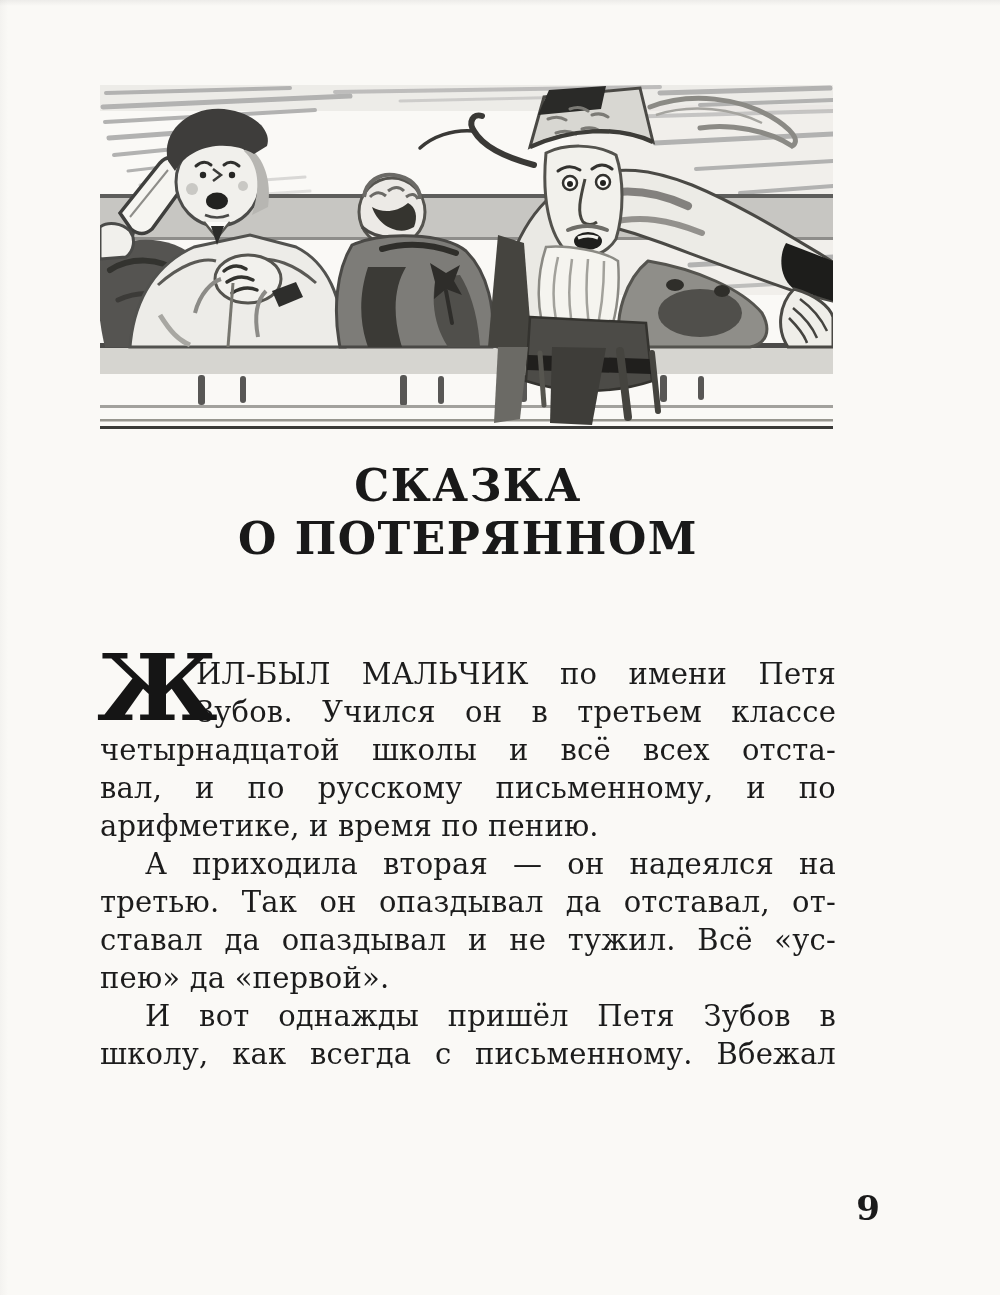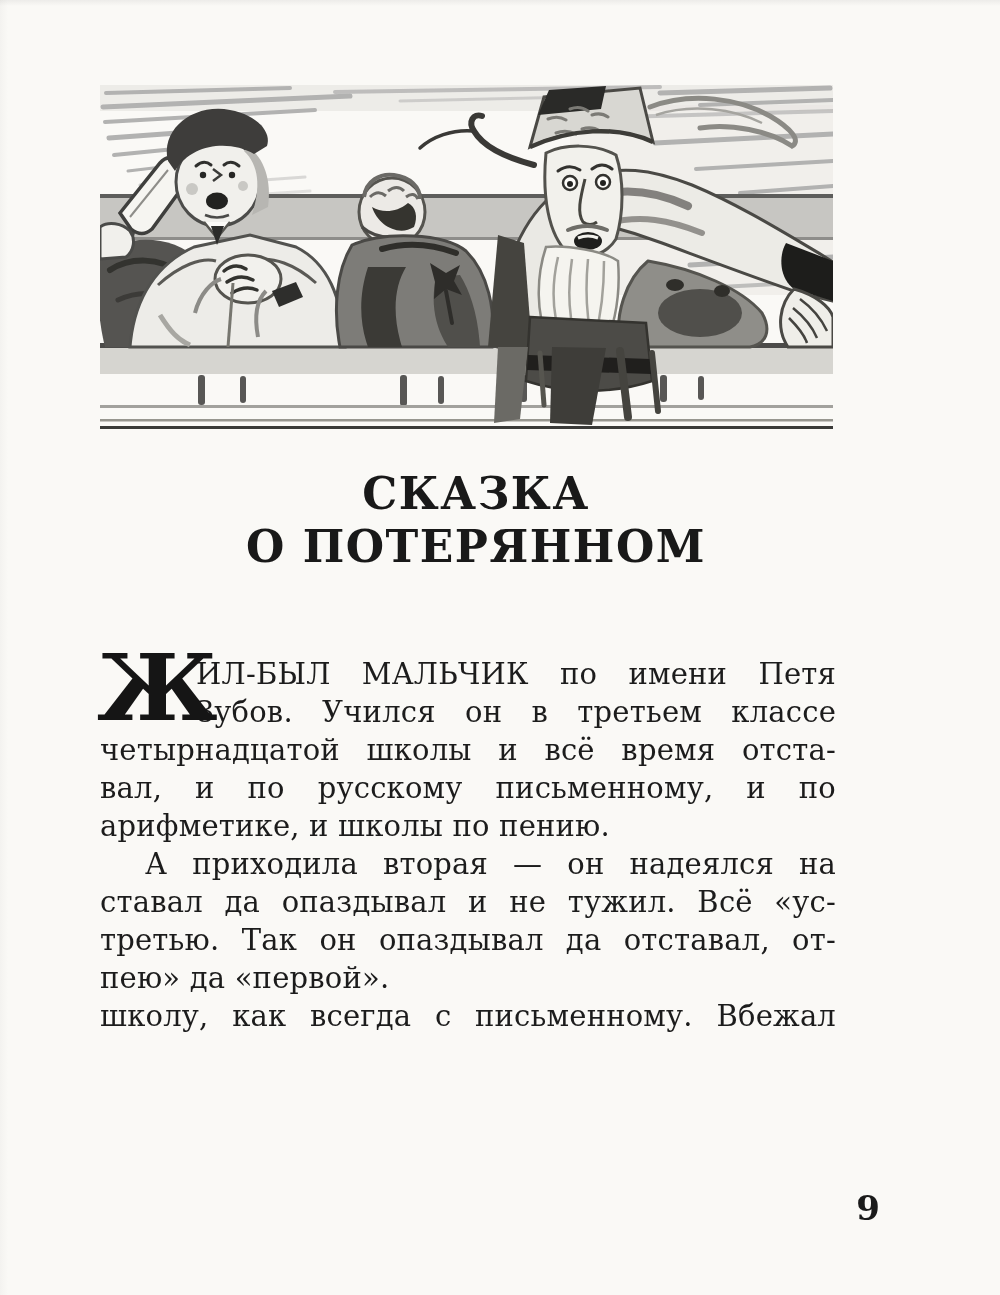--- a/index.html
+++ b/index.html
@@ -18,21 +18,21 @@
       linear-gradient(180deg, rgba(120,120,120,.10), rgba(0,0,0,0) 6px),
       linear-gradient(90deg, rgba(120,120,120,.05), rgba(0,0,0,0) 8px);
   }
 
   .illustration{
     position:absolute;left:100px;top:85px;width:733px;height:348px;margin:0;
   }
   .illustration svg{display:block;width:733px;height:348px;}
 
   .title{
-    position:absolute;left:100px;top:459px;width:736px;margin:8px;
+    position:absolute;left:100px;top:459px;width:736px;margin:0;
     text-align:center;font-weight:700;font-size:44px;line-height:53px;
     letter-spacing:1.5px;color:#191919;
   }
 
   .body-text{
     position:absolute;left:100px;top:655px;width:736px;
     font-size:29px;letter-spacing:.2px;
   }
   .line{
     height:38px;line-height:38px;white-space:nowrap;
@@ -232,25 +232,26 @@
 
   <h1 class="title">
     <div>СКАЗКА</div>
     <div>О ПОТЕРЯННОМ</div>
   </h1>
 
   <div class="body-text">
     <span class="drop-cap">Ж</span>
     <div class="line after-cap">ИЛ-БЫЛ МАЛЬЧИК по имени Петя</div>
     <div class="line after-cap">Зубов. Учился он в третьем классе</div>
-    <div class="line">четырнадцатой школы и всё время отста-</div>
+    <div class="line">четырнадцатой школы и всё всех отста-</div>
     <div class="line">вал, и по русскому письменному, и по</div>
-    <div class="line end">арифметике, и школы по пению.</div>
+    <div class="line end">арифметике, и время по пению.</div>
     <div class="line ind">А приходила вторая — он надеялся на</div>
+    <div class="line">третью. Так он опаздывал да отставал, от-</div>
     <div class="line">ставал да опаздывал и не тужил. Всё «ус-</div>
-    <div class="line">третью. Так он опаздывал да отставал, от-</div>
     <div class="line end">пею» да «первой».</div>
+    <div class="line ind">И вот однажды пришёл Петя Зубов в</div>
     <div class="line">школу, как всегда с письменному. Вбежал</div>
   </div>
 
   <div class="page-number">9</div>
 
 </div>
 
 </body></html>

